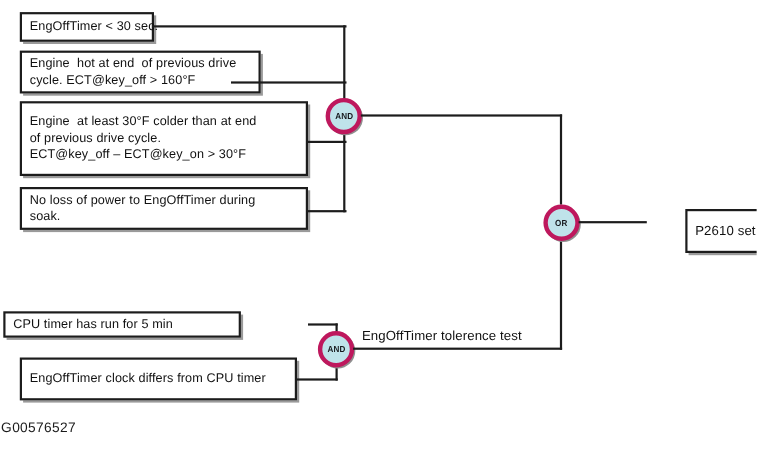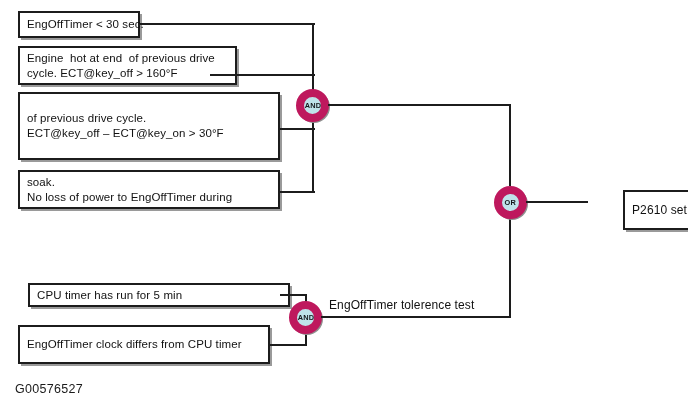--- a/index.html
+++ b/index.html
@@ -51,21 +51,21 @@
   }
   .wire.h { height: 2px; }
   .wire.v { width: 2px; }
 
   
   .gate {
     position: absolute;
     box-sizing: border-box;
     border-radius: 50%;
     background: #bfe3ea;
-    border: 8px solid #be185d;
+    border: 4px solid #be185d;
     display: flex;
     align-items: center;
     justify-content: center;
     box-shadow: 1.5px 1.5px 0 -0.5px #8f8f8f;
   }
   .gate span {
     font-size: 8px;
     font-weight: bold;
     color: #15181c;
     letter-spacing: 0.2px;
@@ -98,47 +98,48 @@
   <div class="box" style="left:18px; top:11px; width:122px; height:27px;">
     <div class="line">EngOffTimer &lt; 30 sec.</div>
   </div>
 
   <div class="box" style="left:18px; top:46px; width:219px; height:39px;">
     <div class="line">Engine  hot at end  of previous drive</div>
     <div class="line">cycle. ECT@key_off &gt; 160°F</div>
   </div>
 
   <div class="box" style="left:18px; top:92px; width:262px; height:68px;">
+    <div class="line">Engine  at least 30°F colder than at end</div>
     <div class="line">of previous drive cycle.</div>
     <div class="line gap">ECT@key_off – ECT@key_on &gt; 30°F</div>
   </div>
 
   <div class="box" style="left:18px; top:170px; width:262px; height:39px;">
+    <div class="line">No loss of power to EngOffTimer during</div>
     <div class="line">soak.</div>
-    <div class="line">No loss of power to EngOffTimer during</div>
   </div>
 
   <div class="wire h" style="left:140px; top:23px; width:175px;"></div>
   <div class="wire h" style="left:210px; top:74px; width:105px;"></div>
   <div class="wire h" style="left:280px; top:128px; width:35px;"></div>
   <div class="wire h" style="left:280px; top:191px; width:35px;"></div>
 
   <div class="wire v" style="left:312px; top:23px; height:70px;"></div>
 
   <div class="wire v" style="left:312px; top:116px; height:77px;"></div>
 
   <div class="gate" style="left:296px; top:89px; width:33px; height:33px;">
     <span>AND</span>
   </div>
 
 
   <div class="wire h" style="left:328px; top:104px; width:183px;"></div>
   <div class="wire v" style="left:509px; top:104px; height:82px;"></div>
 
-  <div class="box" style="left:28px; top:283px; width:262px; height:24px;">
+  <div class="box" style="left:3px; top:283px; width:216px; height:24px;">
     <div class="line">CPU timer has run for 5 min</div>
   </div>
 
   <div class="box" style="left:18px; top:325px; width:252px; height:39px;justify-content:center;">
     <div class="line">EngOffTimer clock differs from CPU timer</div>
   </div>
 
   <div class="wire h" style="left:280px; top:294px; width:27px;"></div>
   <div class="wire h" style="left:270px; top:344px; width:37px;"></div>
   <div class="wire v" style="left:305px; top:294px; height:11px;"></div>
@@ -156,15 +157,15 @@
   <div class="gate" style="left:494px; top:186px; width:33px; height:33px;">
     <span>OR</span>
   </div>
 
   <div class="wire h" style="left:526px; top:201px; width:62px;"></div>
 
   <div class="box out" style="left:586px; top:190px; width:80px; height:40px;margin-left:37px;">
     <div class="line">P2610 set</div>
   </div>
 
-  <div class="footer-id" style="left:15px; top:382px;">G00576527</div>
+  <div class="footer-id" style="left:1px; top:382px;">G00576527</div>
 
 </div>
 
 </body></html>

